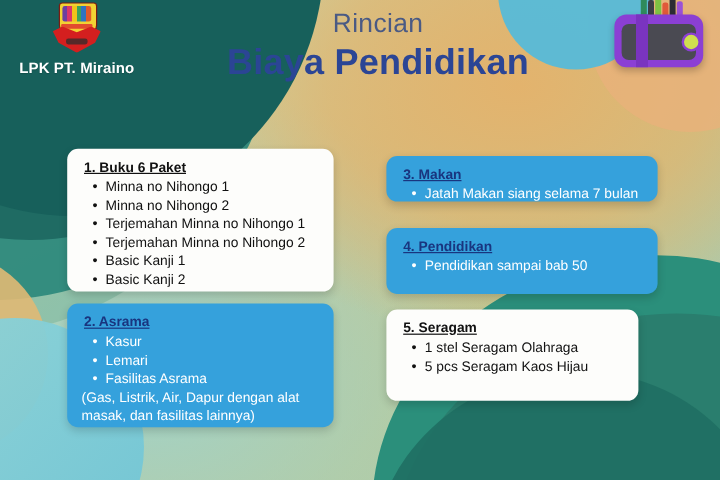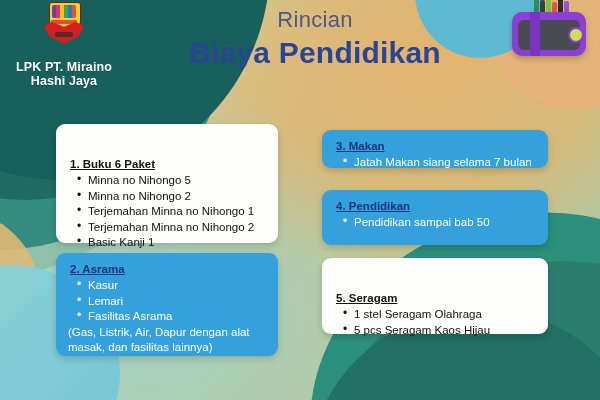--- a/index.html
+++ b/index.html
@@ -95,21 +95,21 @@
   .emblem .ribbon{
     position:absolute;left:0;top:20px;width:40px;height:22px;
     background:#d41f1f;
     clip-path:polygon(0 18%,20% 0,50% 22%,80% 0,100% 18%,88% 62%,50% 100%,12% 62%);
   }
   .emblem .ribbon-txt{
     position:absolute;left:11px;top:30px;width:18px;height:5px;background:#2d2d2d;border-radius:2px;opacity:.75;
   }
   .logo-name{
     color:#ffffff;font-weight:bold;font-size:12.5px;line-height:14px;
-    margin-top:12px;letter-spacing:.1px;
+    margin-top:2px;letter-spacing:.1px;
     text-shadow:0 1px 1px rgba(0,0,0,.18);
   }
 
   
   #pencil-case{
     position:absolute;right:10px;top:-6px;width:84px;height:84px;z-index:6;
   }
   .pc-pens{position:absolute;left:26px;top:0;width:40px;height:26px;}
   .pc-pen{position:absolute;bottom:0;width:5px;border-radius:2px 2px 0 0;}
   .pc-body{
@@ -144,37 +144,37 @@
     box-shadow:0 3px 7px rgba(0,0,0,.16);
     padding:9px 12px 10px 12px;box-sizing:border-box;
   }
   .card.white{background:#fdfdfb;color:#111111;}
   .card.blue{background:#35a1dc;color:#ffffff;}
   .card-title{
     font-size:11.5px;font-weight:bold;text-decoration:underline;
     margin:0 0 2px 2px;line-height:14px;
   }
   .card.blue .card-title{color:#19357f;}
-  .card.white .card-title{color:#111111;margin-top:24px;}
+  .card.white .card-title{color:#111111;}
   ul.items{margin:0;padding:0 0 0 20px;list-style:none;}
   ul.items li{
     font-size:11.5px;line-height:15.5px;position:relative;
   }
   ul.items li::before{
     content:"•";position:absolute;left:-11px;top:-1px;font-size:12px;
   }
   .note{
     font-size:11.5px;line-height:15.5px;margin:0;padding:0;
   }
 
   #card-buku{left:56px;top:124px;width:222px;height:119px;}
   #card-asrama{left:56px;top:253px;width:222px;height:103px;}
   #card-makan{left:322px;top:130px;width:226px;height:38px;}
   #card-pendidikan{left:322px;top:190px;width:226px;height:55px;}
-  #card-seragam{left:322px;top:258px;width:226px;height:76px;}
+  #card-seragam{left:322px;top:258px;width:210px;height:76px;}
 </style>
 </head>
 <body>
 
 <div id="poster">
 
   <div class="shape tl-soft"></div>
   <div class="shape tl-mid"></div>
   <div class="shape tl-dark"></div>
   <div class="shape tl-dark2"></div>
@@ -193,21 +193,20 @@
   <div id="logo-block">
     <div class="emblem">
       <div class="shield"></div>
       <div class="figs"></div>
       <div class="band"></div>
       <div class="ribbon"></div>
       <div class="ribbon-txt"></div>
     </div>
     <div class="logo-name">
       <div>LPK PT. Miraino</div>
-      <div>Hashi Jaya</div>
     </div>
   </div>
 
   <div id="pencil-case">
     <div class="pc-pens">
       <div class="pc-pen" style="left:2px;height:24px;background:#2f8a5c;"></div>
       <div class="pc-pen" style="left:8px;height:20px;background:#3d3d46;"></div>
       <div class="pc-pen" style="left:14px;height:26px;background:#7ec242;"></div>
       <div class="pc-pen" style="left:20px;height:18px;background:#e0593a;"></div>
       <div class="pc-pen" style="left:26px;height:23px;background:#2c2c34;"></div>
@@ -220,21 +219,21 @@
   </div>
 
   <div id="header">
     <div id="subtitle">Rincian</div>
     <div id="title">Biaya Pendidikan</div>
   </div>
 
   <div class="card white" id="card-buku">
     <div class="card-title">1. Buku 6 Paket</div>
     <ul class="items">
-      <li>Minna no Nihongo 5</li>
+      <li>Minna no Nihongo 1</li>
       <li>Minna no Nihongo 2</li>
       <li>Terjemahan Minna no Nihongo 1</li>
       <li>Terjemahan Minna no Nihongo 2</li>
       <li>Basic Kanji 1</li>
       <li>Basic Kanji 2</li>
     </ul>
   </div>
 
   <div class="card blue" id="card-asrama">
     <div class="card-title">2. Asrama</div>

